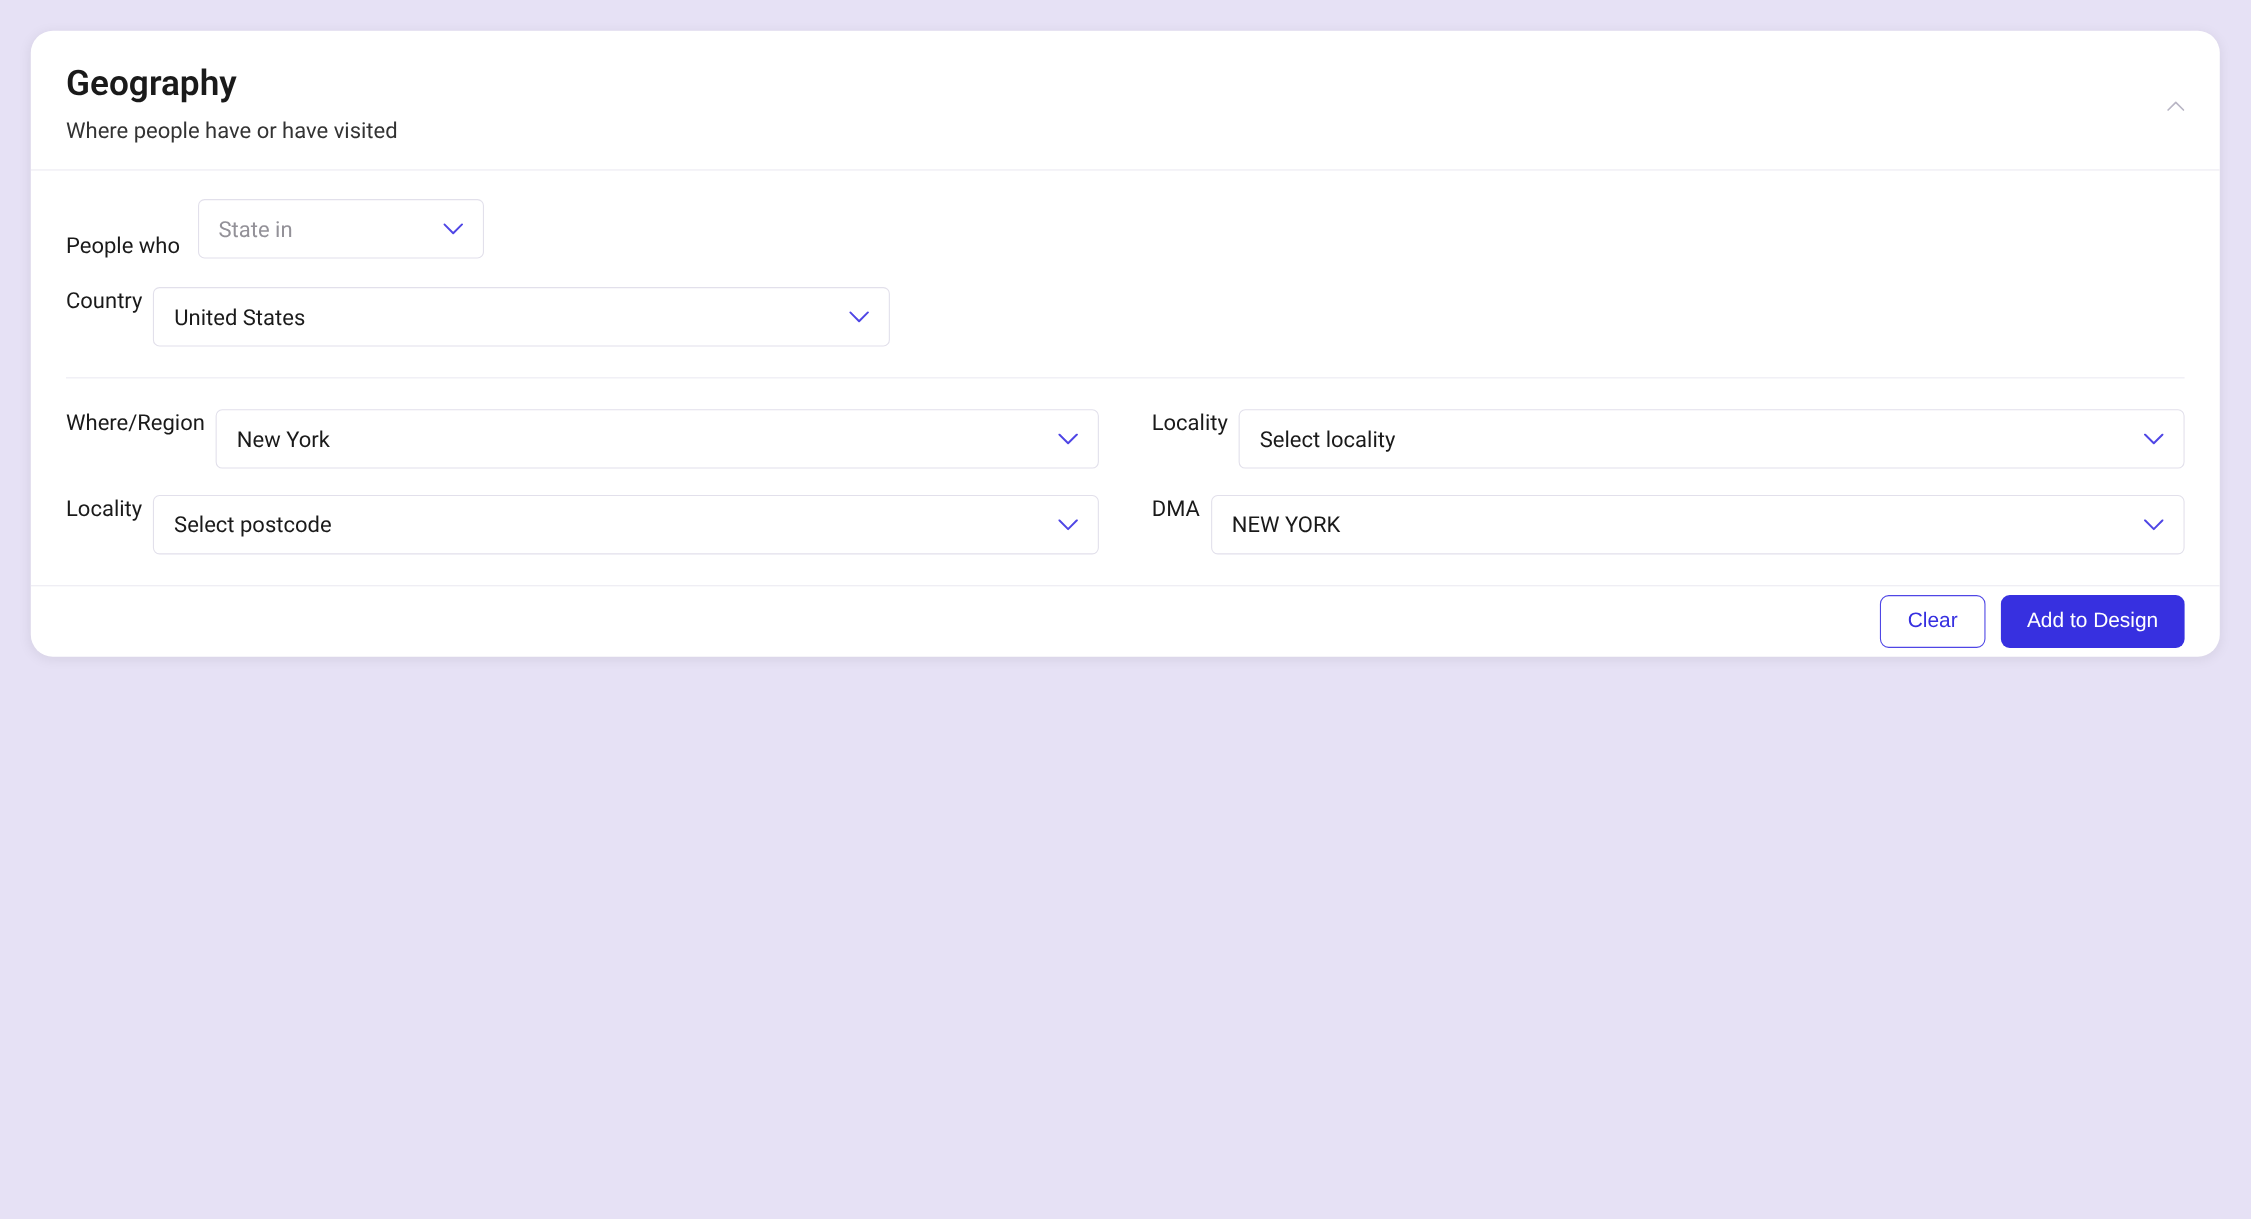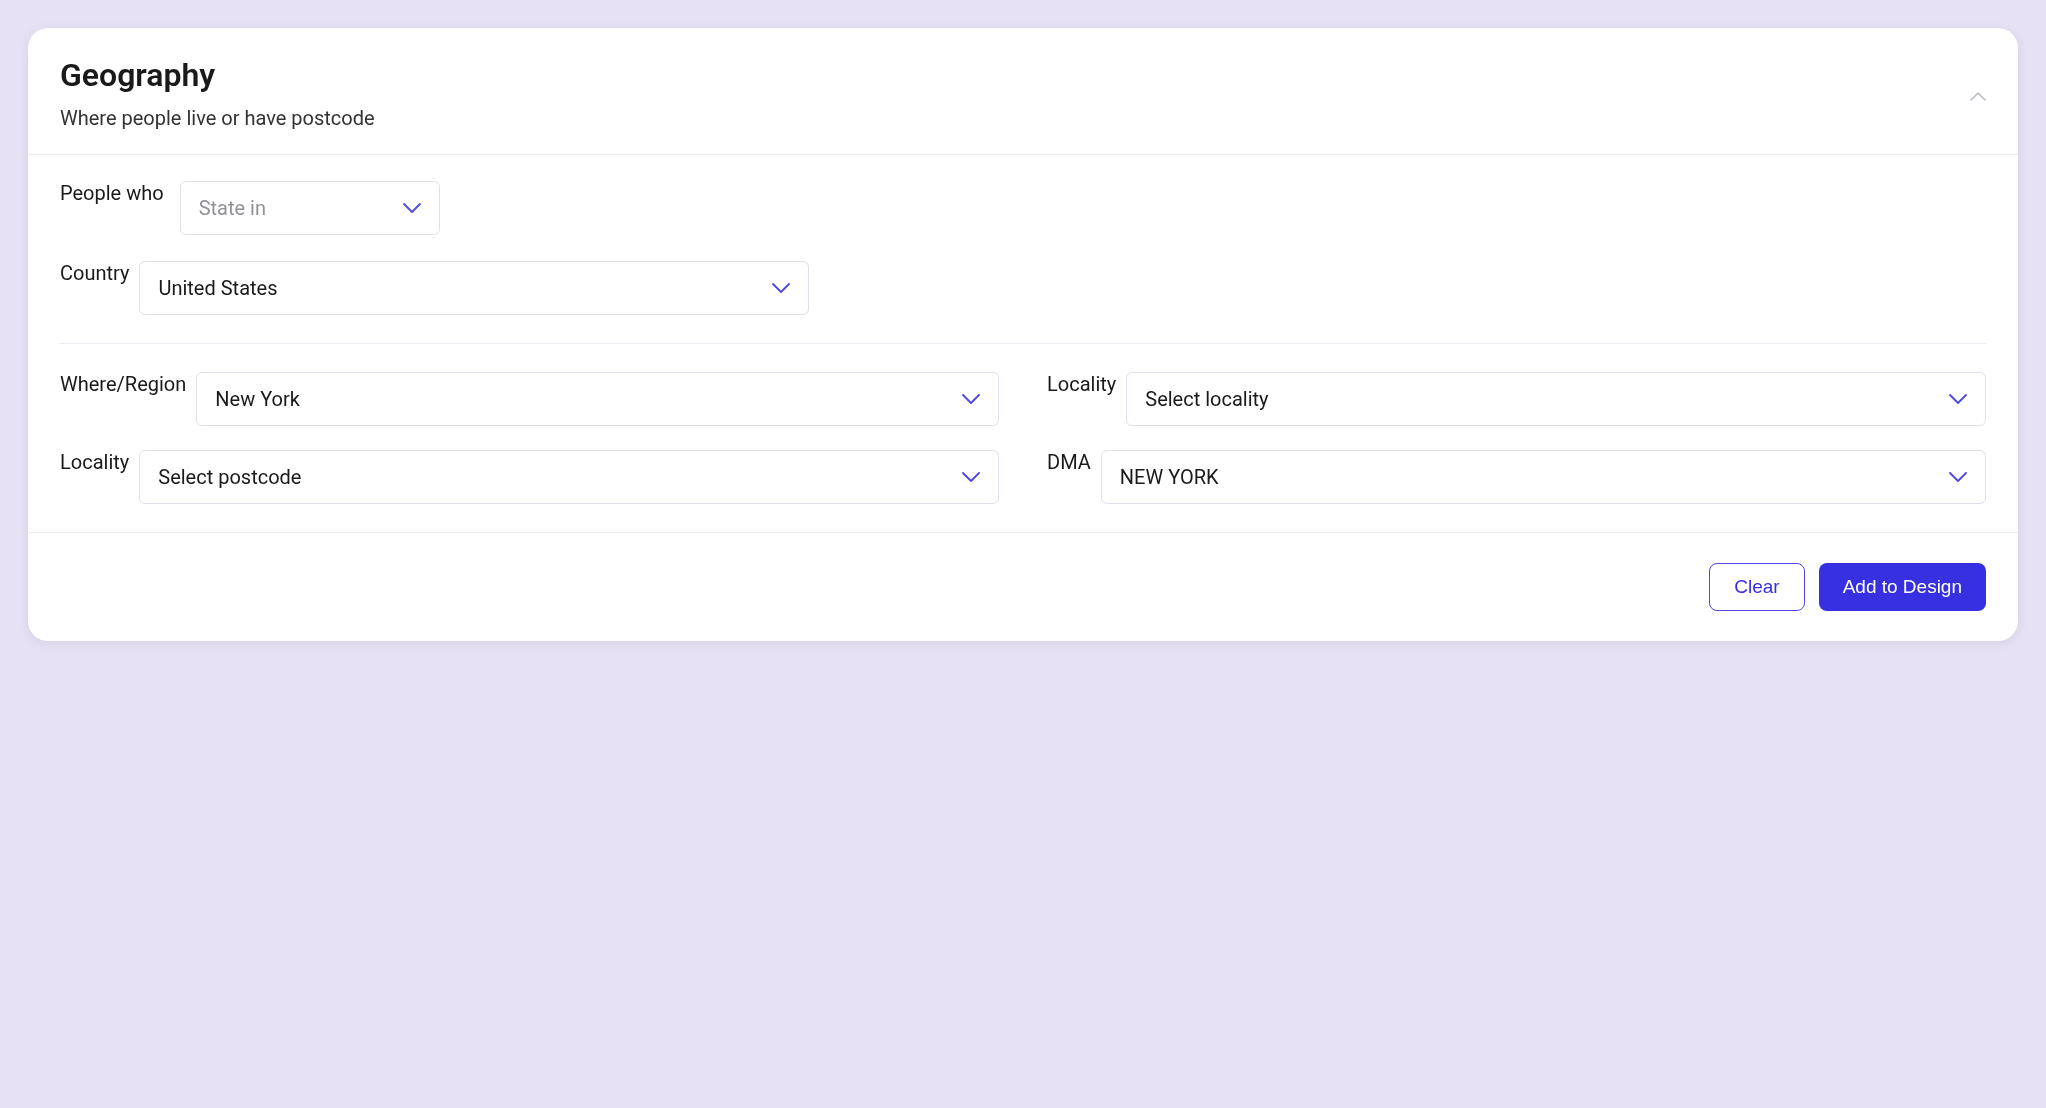--- a/index.html
+++ b/index.html
@@ -46,21 +46,21 @@
       align-items: center;
       justify-content: center;
       cursor: pointer;
       color: #b8b5c4;
     }
     .body {
       padding: 26px 32px 28px 32px;
     }
     .row {
       display: flex;
-      align-items: flex-start;
+      align-items: flex-end;
       gap: 16px;
       margin-bottom: 26px;
     }
     .label-inline {
       font-size: 20px;
       color: #1a1a1a;
       font-weight: 400;
     }
     .select-wrap {
       display: flex;
@@ -111,21 +111,21 @@
     .grid {
       display: grid;
       grid-template-columns: 1fr 1fr;
       gap: 24px 48px;
     }
     .grid .select {
       width: 100%;
     }
     .footer {
       border-top: 1px solid #eceaf2;
-      padding: 30px 32px;
+      padding: 8px 32px;
       display: flex;
       justify-content: flex-end;
       gap: 14px;
     }
     .btn {
       font-size: 19px;
       padding: 12px 24px;
       border-radius: 8px;
       cursor: pointer;
       font-weight: 500;
@@ -141,21 +141,21 @@
       color: #ffffff;
     }
   </style>
 </head>
 <body>
 
 <div class="card">
 
   <div class="header">
     <h1 class="title">Geography</h1>
-    <p class="subtitle">Where people live or have postcode</p>
+    <p class="subtitle">Where people have or have visited</p>
     <div class="collapse-btn">
       <svg width="16" height="10" viewBox="0 0 16 10" fill="none">
         <path d="M1 9L8 2L15 9" stroke="currentColor" stroke-width="1.5" stroke-linecap="round" stroke-linejoin="round"></path>
       </svg>
     </div>
   </div>
 
   <div class="body">
 
     <div class="row">

